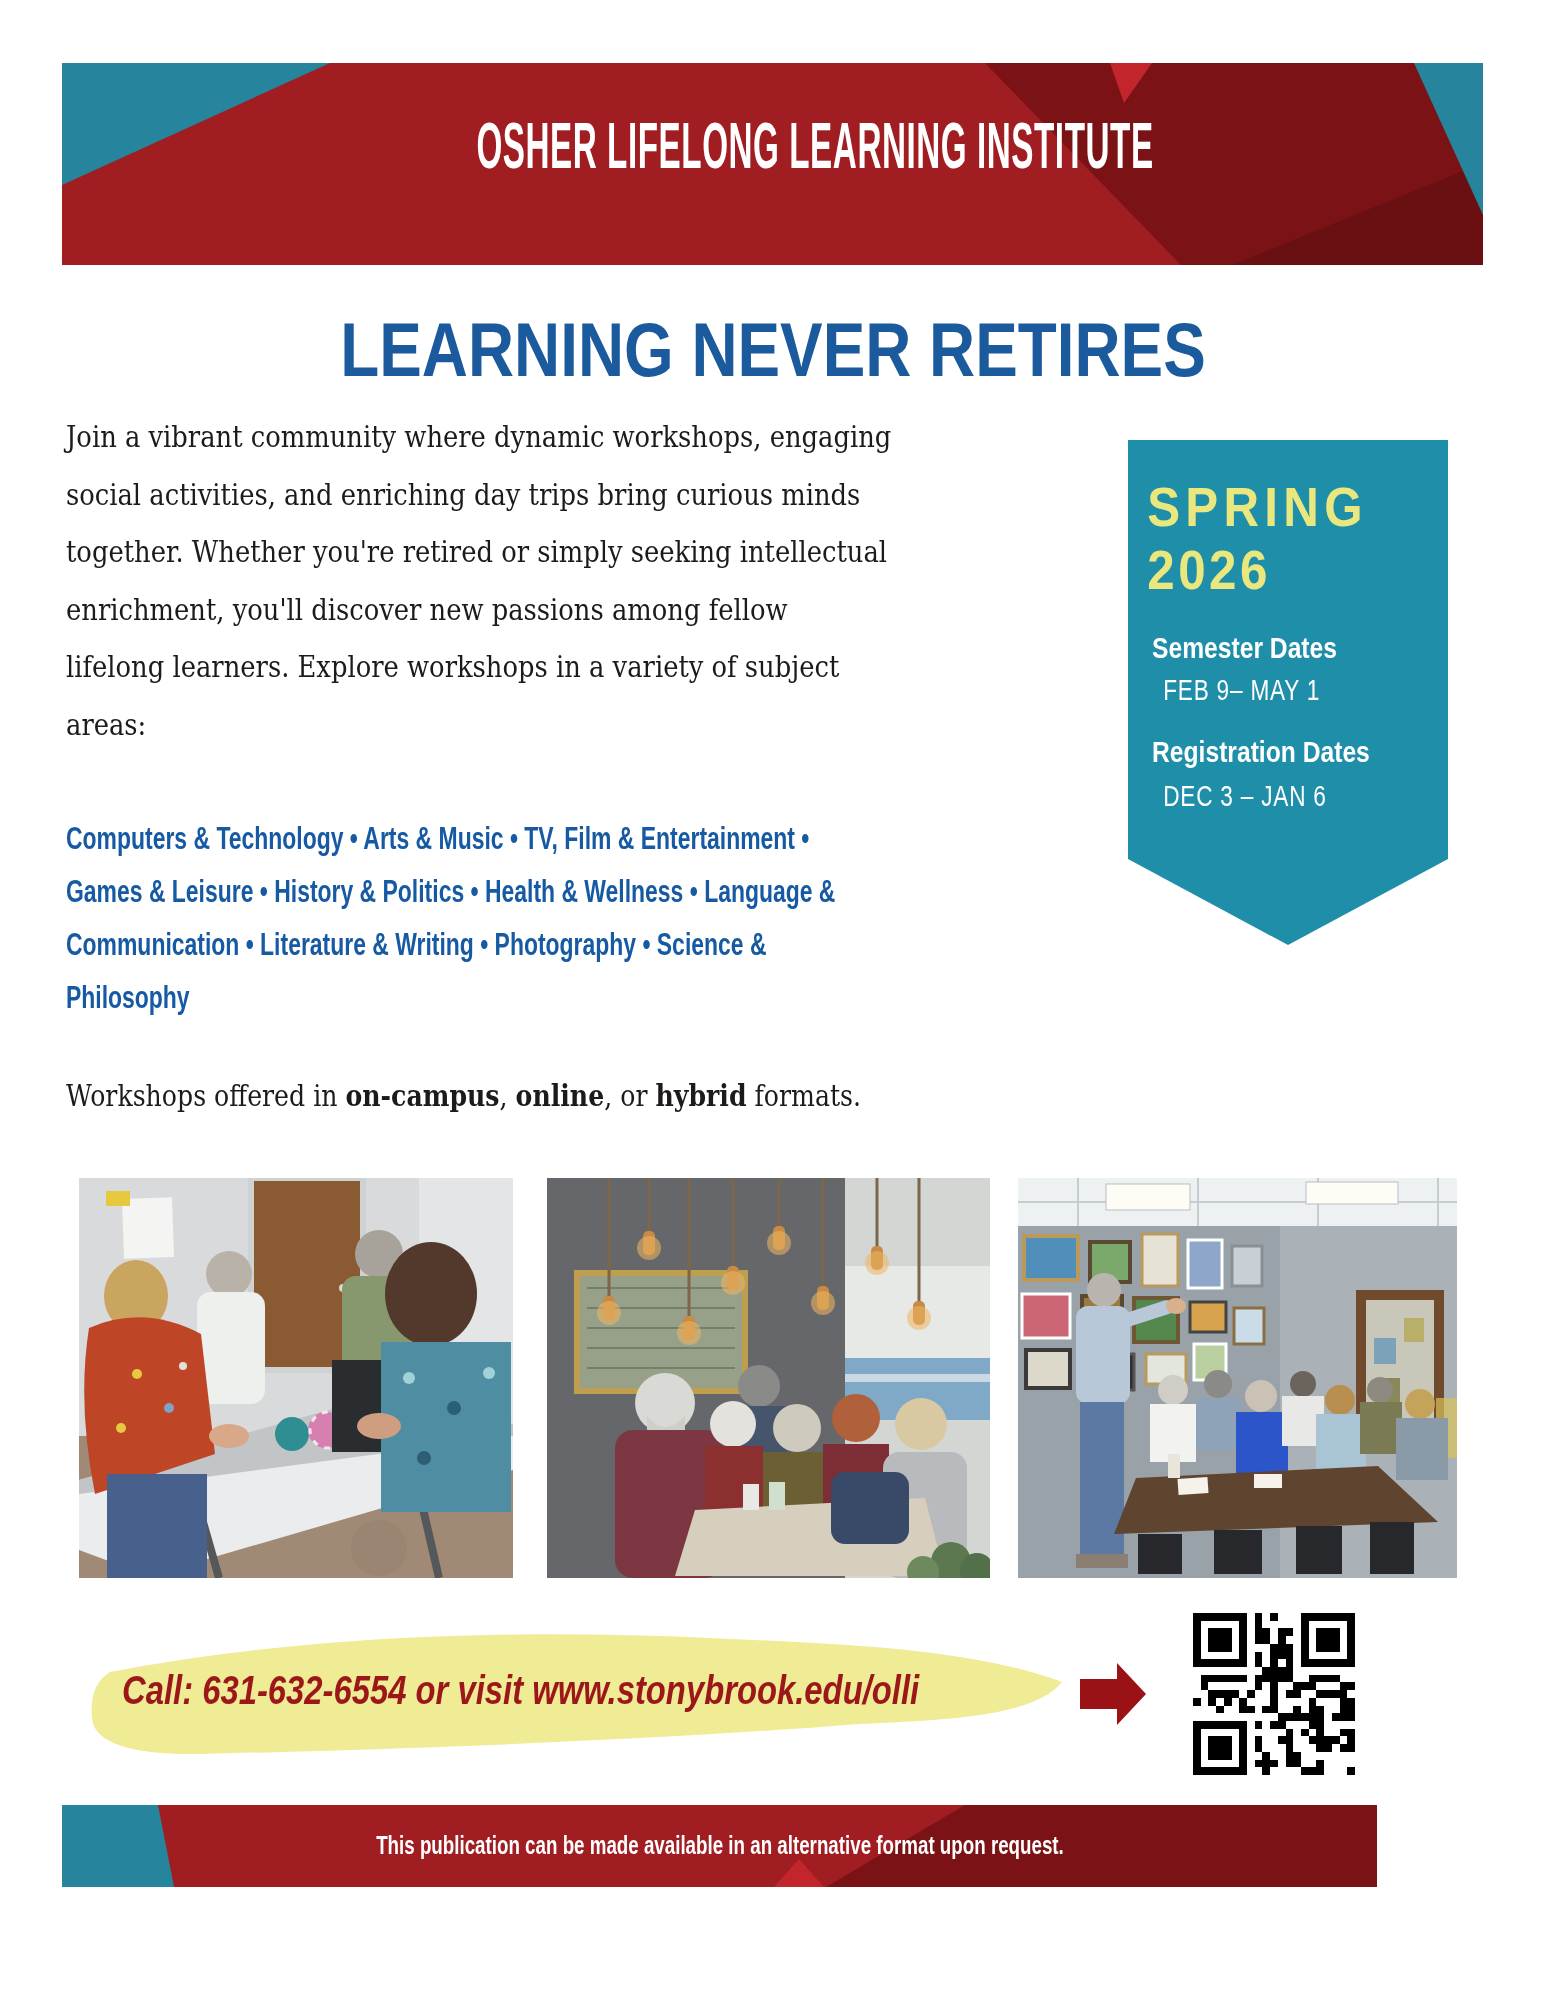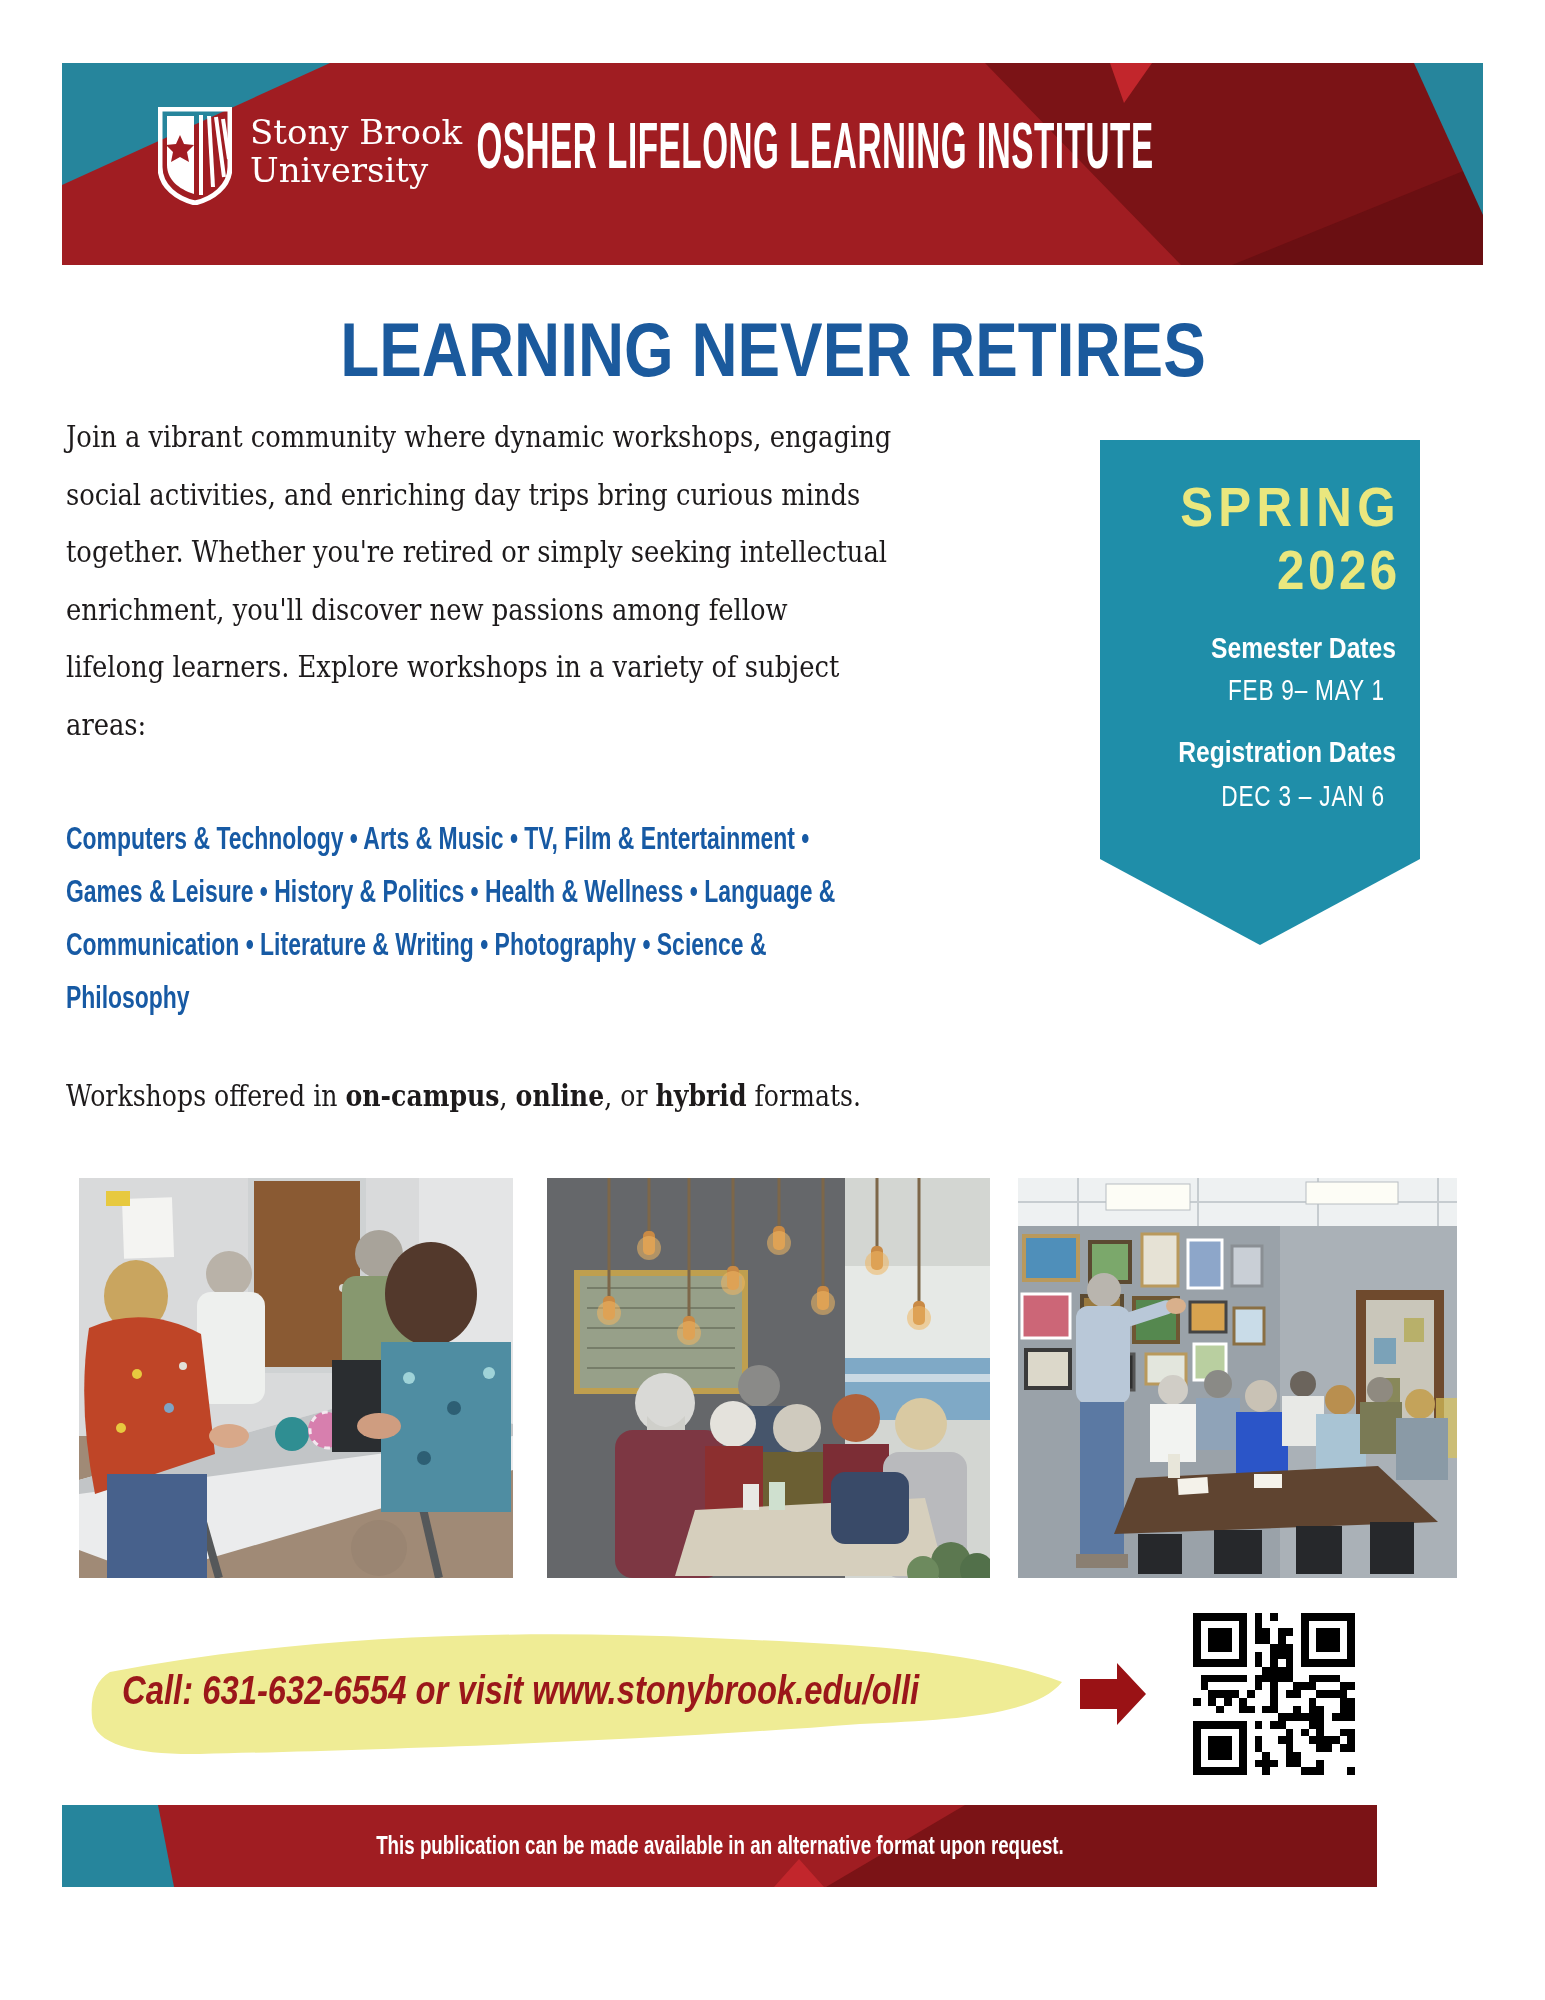--- a/index.html
+++ b/index.html
@@ -41,22 +41,22 @@
       font-weight:bold;font-size:31px;line-height:53px;white-space:pre-line;
       transform:scaleX(0.74);transform-origin:left top;}
 
   
   .formats{position:absolute;left:66px;top:1078px;width:1200px;color:#1d1a1b;
       font-family:"DejaVu Serif",serif;font-size:30px;white-space:nowrap;
       transform:scaleX(0.84);transform-origin:left top;}
   .formats b{font-weight:bold;}
 
   
-  .badge{position:absolute;left:1100px;top:440px;width:320px;height:505px;background:#1f8ea9;
-      clip-path:polygon(0 0,100% 0,100% 419px,50% 100%,0 419px);text-align:right;color:#fff;}
+  .badge{position:absolute;left:1128px;top:440px;width:320px;height:505px;background:#1f8ea9;
+      clip-path:polygon(0 0,100% 0,100% 419px,50% 100%,0 419px);text-align:left;color:#fff;}
   .badge .season{position:absolute;left:0;top:34px;width:100%;font-weight:bold;font-size:56px;
       letter-spacing:6px;color:#eae77e;transform:scaleX(0.88);transform-origin:center top;}
   .badge .year{position:absolute;left:0;top:97px;width:100%;font-weight:bold;font-size:56px;
       letter-spacing:4px;color:#eae77e;transform:scaleX(0.88);transform-origin:center top;}
   .badge .lbl{position:absolute;left:0;width:100%;font-weight:bold;font-size:29px;
       transform:scaleX(0.85);transform-origin:center top;}
   .badge .dates{position:absolute;left:0;width:100%;font-size:29px;letter-spacing:1px;
       transform:scaleX(0.78);transform-origin:center top;}
   .badge .sem-lbl{top:192px;} .badge .sem-dates{top:234px;}
   .badge .reg-lbl{top:296px;} .badge .reg-dates{top:340px;}
@@ -88,37 +88,20 @@
 
 <div class="page">
 
   <div class="banner">
     <div class="dark"></div>
     <div class="darker"></div>
     <div class="teal-tl"></div>
     <div class="teal-tr"></div>
     <div class="notch"></div>
 
-    <div class="logo">
-      <span class="logo-shield">
-        <svg width="74" height="98" viewBox="0 0 74 98">
-          <path d="M2 2 h70 v58 c0 20 -18 32 -35 36 C20 92 2 80 2 60 Z" fill="none" stroke="#ffffff" stroke-width="5"></path>
-          <path d="M9 9 h27 v78 C20 82 9 72 9 58 Z" fill="#ffffff"></path>
-          <path d="M22 28 l4 9 10 1 -7 7 2 10 -9 -5 -9 5 2 -10 -7 -7 10 -1 Z" fill="#a01d22"></path>
-          <g stroke="#ffffff" stroke-width="4">
-            <line x1="43" y1="8" x2="43" y2="88"></line>
-            <line x1="51" y1="9" x2="55" y2="80"></line>
-            <line x1="58" y1="10" x2="66" y2="70"></line>
-            <line x1="65" y1="12" x2="71" y2="52"></line>
-          </g>
-        </svg>
-      </span>
-      <span class="logo-text">Stony Brook
-University</span>
-    </div>
 
     <div class="header-title">OSHER LIFELONG LEARNING INSTITUTE</div>
   </div>
 
   <div class="h1">LEARNING NEVER RETIRES</div>
 
   <div class="intro">Join a vibrant community where dynamic workshops, engaging
 social activities, and enriching day trips bring curious minds
 together. Whether you're retired or simply seeking intellectual
 enrichment, you'll discover new passions among fellow

